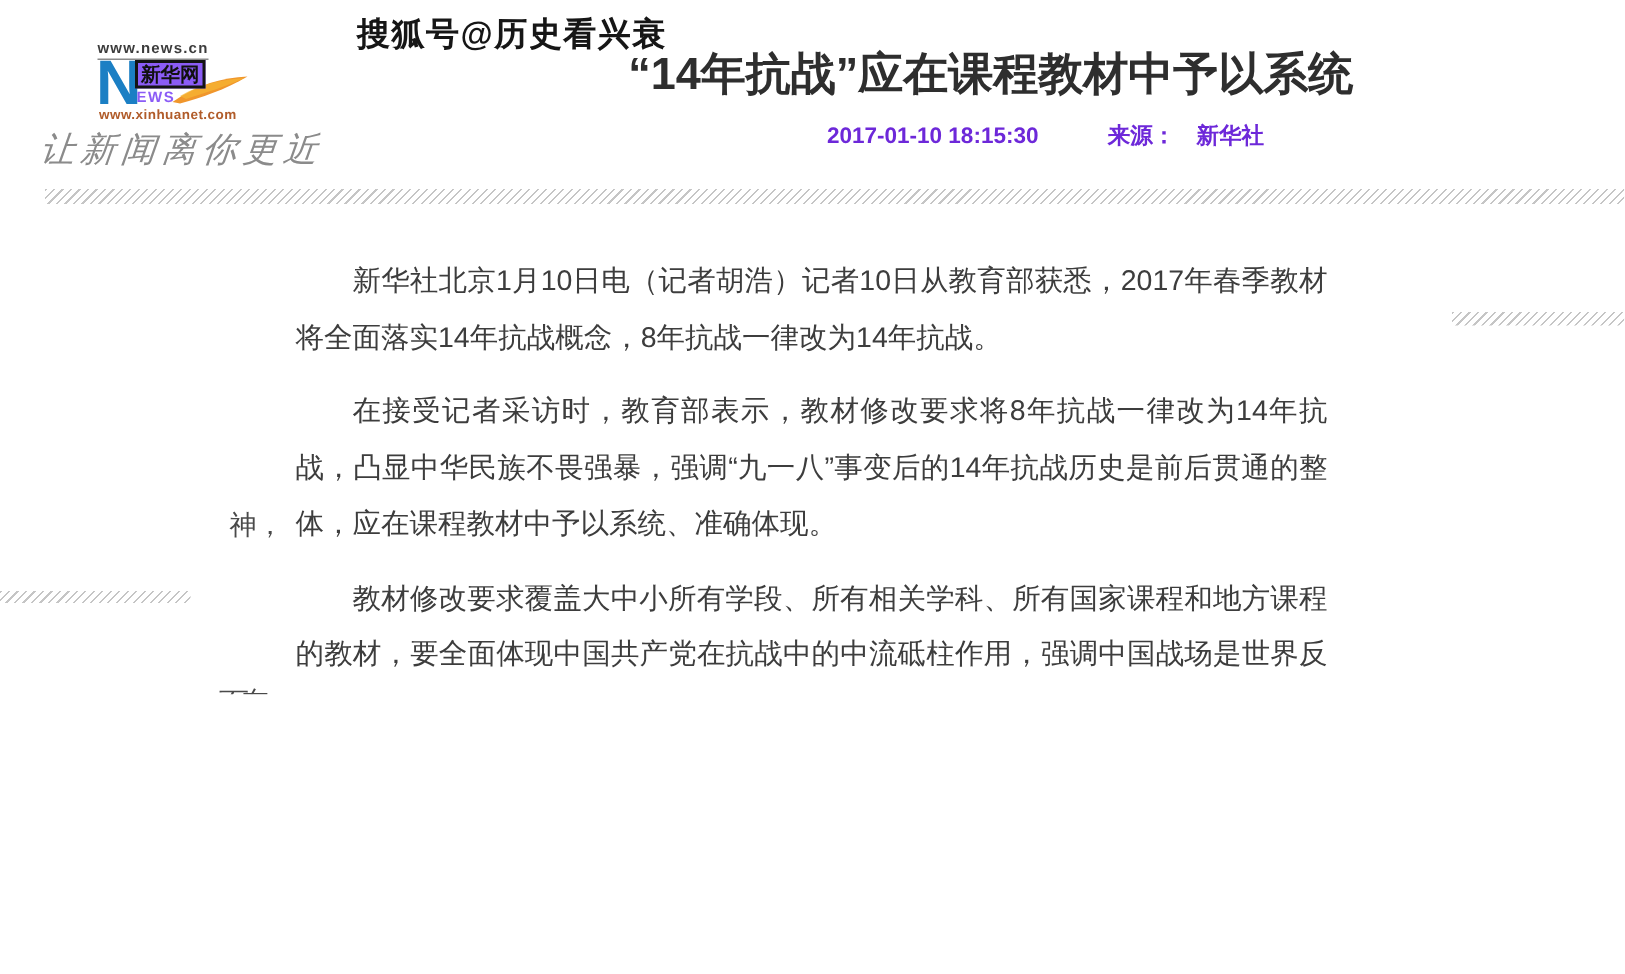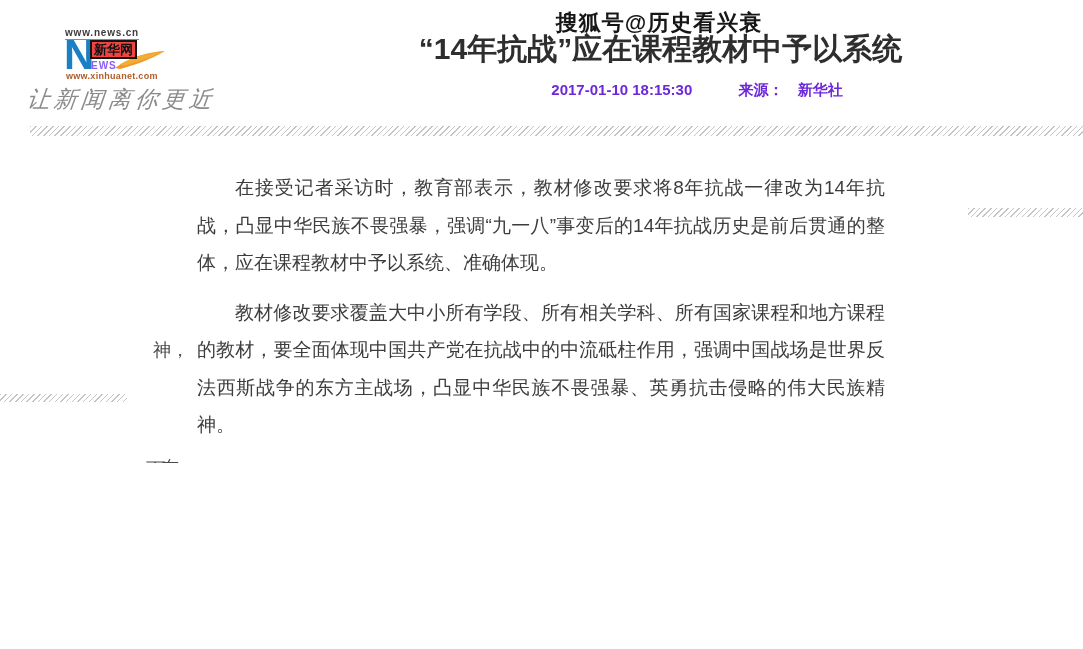--- a/index.html
+++ b/index.html
@@ -14,41 +14,41 @@
   .logo-topurl {
     position:absolute; left:5px; top:3px; font-size:10px; font-weight:bold;
     color:#3c3c3c; letter-spacing:.8px; border-bottom:1px solid #8a8a8a; padding-bottom:1px;
   }
   .logo-main { position:absolute; left:4px; top:14px; width:100px; height:34px; }
   .logo-n {
     position:absolute; left:0; top:-3px; font-size:42px; line-height:40px;
     font-weight:900; color:#1b7fc4;
   }
   .logo-cnbox {
-    position:absolute; left:26px; top:2px; border:2px solid #141414; background:#ef4444;
+    position:absolute; left:26px; top:2px; border:2px solid #141414; background:#8b5cf6;
     font-size:13px; font-weight:bold; color:#111; padding:0 2px; line-height:15px; white-space:nowrap;
   }
   .logo-ews {
     position:absolute; left:27px; top:22px; font-size:10px; font-weight:bold;
     color:#8b5cf6; letter-spacing:1px;
   }
   .logo-swoosh { position:absolute; left:50px; top:12px; }
   .logo-boturl {
     position:absolute; left:6px; top:47px; font-size:9px; font-weight:bold;
     color:#b15c2a; letter-spacing:.3px;
   }
   .slogan {
     position:absolute; left:27px; top:84px; font-family:"DejaVu Serif", serif;
     font-style:italic; font-size:23px; color:#8b8b8b; letter-spacing:4px;
     transform:skewX(-6deg); white-space:nowrap;
   }
 
   
   .wm {
-    position:absolute; top:8px; left:238px; width:845px; text-align:center;
+    position:absolute; top:8px; left:238px; width:845px; text-align:left;
     font-size:22px; font-weight:bold; color:#161616; letter-spacing:1px;
     padding-right:3px;
   }
   .title {
     position:absolute; top:29px; left:238px; width:845px; text-align:center;
     font-size:30px; font-weight:bold; color:#2e2e2e; white-space:nowrap;
   }
   .dateline {
     position:absolute; top:81px; left:310px; width:774px; text-align:center;
     font-size:15px; font-weight:bold; color:#6d28d9;
@@ -109,20 +109,21 @@
     <span class="src">新华社</span>
   </div>
 
   <div class="hatch" style="left:30px; top:126px; width:1053px; height:10px;"></div>
   <div class="hatch" style="left:968px; top:208px; width:115px; height:9px;"></div>
   <div class="hatch" style="left:0; top:394px; width:127px; height:8px;"></div>
   <div class="hatch" style="left:0; top:492px; width:36px; height:10px;"></div>
   <div class="hatch" style="left:0; top:644px; width:60px; height:5px;"></div>
 
   <div class="article">
+    <p>新华社北京1月10日电（记者胡浩）记者10日从教育部获悉，2017年春季教材将全面落实14年抗战概念，8年抗战一律改为14年抗战。</p>
     <p>在接受记者采访时，教育部表示，教材修改要求将8年抗战一律改为14年抗战，凸显中华民族不畏强暴，强调“九一八”事变后的14年抗战历史是前后贯通的整体，应在课程教材中予以系统、准确体现。</p>
     <p>教材修改要求覆盖大中小所有学段、所有相关学科、所有国家课程和地方课程的教材，要全面体现中国共产党在抗战中的中流砥柱作用，强调中国战场是世界反法西斯战争的东方主战场，凸显中华民族不畏强暴、英勇抗击侵略的伟大民族精神。</p>
   </div>
 
   <div class="frag" style="left:153px; top:341px; font-size:18px;">神，</div>
   <div class="frag" style="left:146px; top:460px; font-size:20px;">面</div>
   <div class="frag" style="left:161px; top:459px; font-size:18px;">东</div>
   <div class="frag" style="left:84px; top:543px; font-size:18px;">小全面体现</div>
   <div class="frag" style="left:57px; top:561px; font-size:18px;">新</div>
   <div class="frag" style="left:83px; top:581px; font-size:17px;">东方主战系统、</div>

